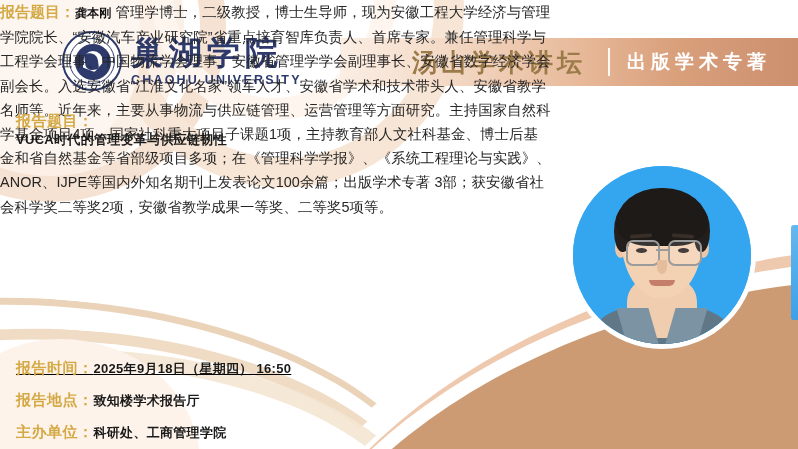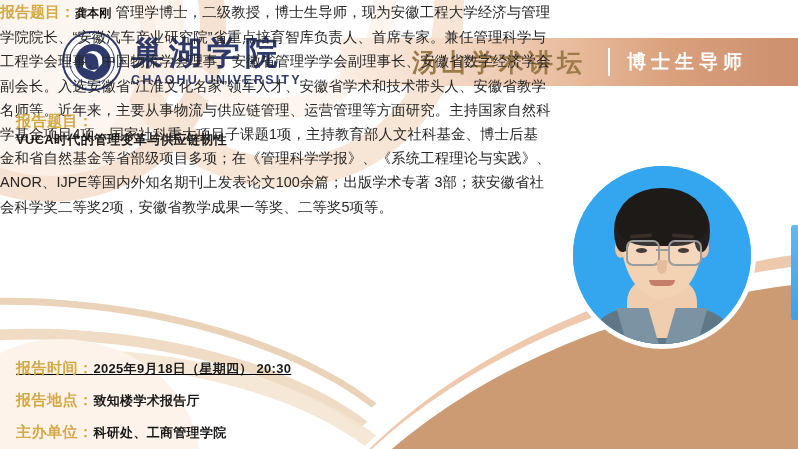--- a/index.html
+++ b/index.html
@@ -432,21 +432,21 @@
       </div>
       <div class="uni-names">
         <div class="uni-cn">巢湖学院</div>
         <div class="uni-en">CHAOHU UNIVERSITY</div>
       </div>
     </div>
 
     <div class="banner">
       <div class="banner-main">汤山学术讲坛</div>
       <div class="banner-div"></div>
-      <div class="banner-sub">博士生导师</div>
+      <div class="banner-sub">出版学术专著</div>
     </div>
   </div>
 
   <div class="portrait">
     <div class="p-bg"></div>
     <div class="p-shoulders"></div>
     <div class="p-neck"></div>
     <div class="p-collar-l"></div>
     <div class="p-collar-r"></div>
     <div class="p-ear-l"></div>
@@ -473,21 +473,21 @@
       <span class="value">VUCA时代的管理变革与供应链韧性</span>
     </div>
 
     <div class="row-bio">
       <span class="bio-label">报告题目：</span>
       <span class="bio-text"><span class="bio-name">龚本刚</span><span> 管理学博士，二级教授，博士生导师，现为安徽工程大学经济与管理学院院长、“安徽汽车产业研究院”省重点培育智库负责人、首席专家。兼任管理科学与工程学会理事、中国物流学会理事、安徽省管理学学会副理事长、安徽省数字经济学会副会长。入选安徽省“江淮文化名家”领军人才、安徽省学术和技术带头人、安徽省教学名师等。近年来，主要从事物流与供应链管理、运营管理等方面研究。主持国家自然科学基金项目4项、国家社科重大项目子课题1项，主持教育部人文社科基金、博士后基金和省自然基金等省部级项目多项；在《管理科学学报》、《系统工程理论与实践》、ANOR、IJPE等国内外知名期刊上发表论文100余篇；出版学术专著 3部；获安徽省社会科学奖二等奖2项，安徽省教学成果一等奖、二等奖5项等。</span></span>
     </div>
 
     <div class="row row-time">
       <span class="label">报告时间：</span>
-      <span class="value">2025年9月18日（星期四） 20:30</span>
+      <span class="value">2025年9月18日（星期四） 16:50</span>
     </div>
 
     <div class="row row-place">
       <span class="label">报告地点：</span>
       <span class="value">致知楼学术报告厅</span>
     </div>
 
     <div class="row row-host">
       <span class="label">主办单位：</span>
       <span class="value">科研处、工商管理学院</span>

